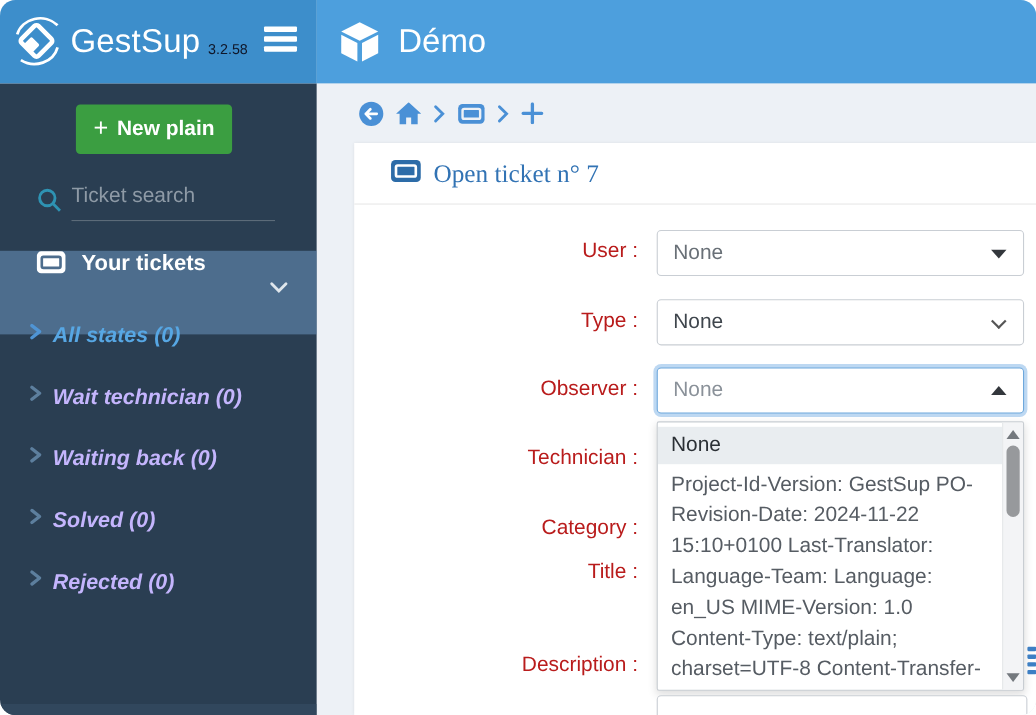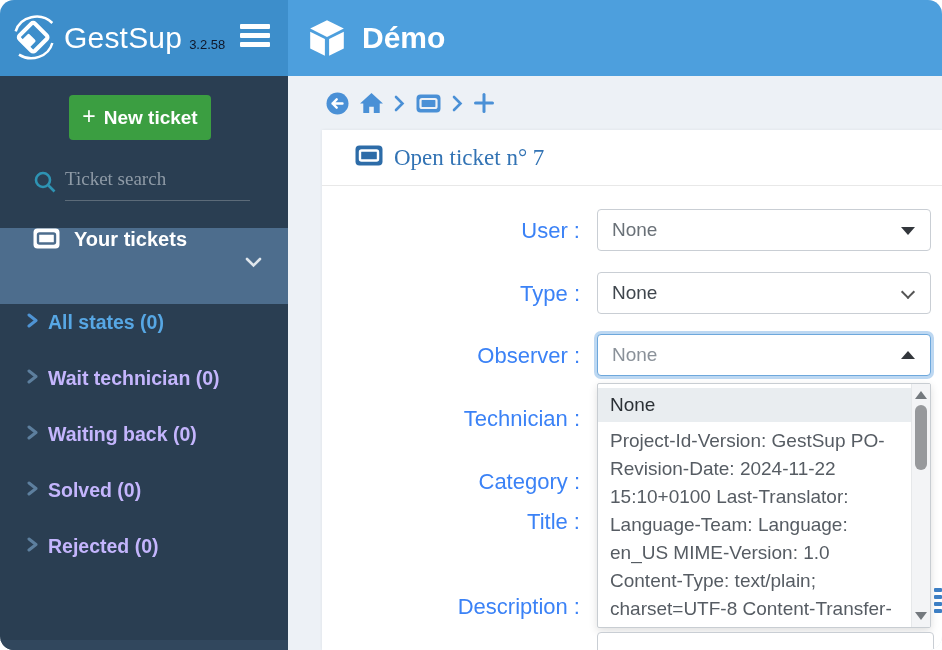--- a/index.html
+++ b/index.html
@@ -12,63 +12,63 @@
     background:var(--header-blue,#3d8ecb); display:flex; align-items:center; }
   .logo-wrap { margin-left:8px; width:52px; height:56px; display:flex; align-items:center; justify-content:center; }
   .brand-name { color:#fff; font-size:30px; font-weight:400; margin-left:4px; letter-spacing:.2px; }
   .brand-version { color:#0f172a; font-size:13px; margin-left:7px; position:relative; top:6px; }
   .hamburger { position:absolute; right:16px; top:24px; width:34px; height:28px; cursor:pointer; }
   .hamburger span { display:block; width:30px; height:5px; background:#fff; border-radius:1px; margin:0 auto 4px auto; }
 
   .main-header { position:absolute; left:288px; top:0; width:654px; height:76px;
     background:var(--header-blue-light,#4d9fdd); display:flex; align-items:center; }
   .cube-wrap { margin-left:18px; width:42px; height:42px; }
-  .instance-name { color:#fff; font-size:30px; font-weight:700; margin-left:14px; }
+  .instance-name { color:#fff; font-size:30px; font-weight:400; margin-left:14px; }
 
   
   .sidebar { position:absolute; left:0; top:76px; width:288px; height:574px;
     background:var(--sidebar-navy,#2a3e52); }
   .new-ticket-btn { position:absolute; left:69px; top:19px; width:142px; height:45px;
     background:var(--green,#3b9e41); color:#fff; border:none; border-radius:4px;
     font-family:inherit; font-size:19px; font-weight:600; cursor:pointer;
     display:flex; align-items:center; justify-content:center; gap:8px; }
   .new-ticket-btn .plus-glyph { font-size:23px; font-weight:400; position:relative; top:-1px; }
   .search-row { position:absolute; left:33px; top:92px; width:220px; }
   .search-row .search-icon { position:absolute; left:0; top:2px; }
   .ticket-search-input { border:none; outline:none; background:transparent; width:185px;
-    margin-left:32px; font-family:Liberation Serif, serif; font-size:19px; color:#dfe6ec;
+    margin-left:32px; font-family:Liberation Sans, sans-serif; font-size:19px; color:#dfe6ec;
     border-bottom:1px solid #5c6b79; padding-bottom:10px; }
   .ticket-search-input::placeholder { color:#8e9aa6; }
 
   .tickets-section { position:absolute; left:0; top:152px; width:288px; height:76px;
     background:var(--row-selected,#4d6d8d); display:flex; align-items:flex-start; cursor:pointer; }
   .tickets-section .ticket-ic { margin-left:33px; }
   .tickets-section .section-label { color:#fff; font-size:20px; font-weight:600; margin-left:14px; }
   .tickets-section .chev-down { position:absolute; right:26px; top:26px; }
 
   .nav-list { position:absolute; left:0; top:218px; width:288px; }
-  .nav-item { height:56px; display:flex; align-items:center; cursor:pointer; }
+  .nav-item { height:56px; display:flex; align-items:flex-start; cursor:pointer;font-style:italic; }
   .nav-item .chev { margin-left:27px; flex:0 0 auto; }
   .nav-item .nav-label { margin-left:9px; font-size:19.5px; font-weight:600; color:#c4b5fd; }
   .nav-item.active .nav-label { color:var(--active-item,#57a7e4); }
   .sidebar-footer { position:absolute; left:0; top:564px; width:288px; height:10px; background:#31475d; }
 
   
   .main { position:absolute; left:288px; top:76px; width:654px; height:574px; background:var(--main-bg,#edf1f6); }
   .breadcrumb { position:absolute; left:38px; top:0; height:54px; display:flex; align-items:center; gap:11px; color:var(--icon-blue,#4a90d6); }
   .crumb { display:flex; align-items:center; cursor:pointer; }
   .crumb-sep { cursor:default; }
 
   .card { position:absolute; left:34px; top:54px; width:620px; height:520px; background:#fff; overflow:hidden;
     box-shadow:0 0 3px rgba(0,0,0,.07); }
   .card-header { height:56px; border-bottom:1px solid #e8e8e8; display:flex; align-items:center;font-family:Liberation Serif, serif; }
   .card-header .ticket-ic { margin-left:33px; color:#2d6ca8; }
   .page-title { color:var(--title-blue,#3273b4); font-size:23px; font-weight:400; margin-left:11px; }
 
-  .flabel { position:absolute; left:0; width:258px; text-align:right; font-size:22px; color:#3b82f6; }
+  .flabel { position:absolute; left:0; width:258px; text-align:right; font-size:19px; color:#b91c1c; }
   .ffield { position:absolute; left:275px; width:334px; height:42px; background:#fff;
     border:1px solid #c9ced4; border-radius:4px; font-size:19px; line-height:40px;
     padding-left:14px; cursor:pointer; }
   .ffield .caret-down { position:absolute; right:15px; top:17px; width:0; height:0;
     border-left:7px solid transparent; border-right:7px solid transparent; border-top:8px solid #33373c; }
   .ffield .caret-up { position:absolute; right:15px; top:16px; width:0; height:0;
     border-left:7px solid transparent; border-right:7px solid transparent; border-bottom:8px solid #33373c; }
   .ffield .select-chevron { position:absolute; right:17px; top:14px; width:10px; height:10px;
     border-right:2px solid #555; border-bottom:2px solid #555; transform:rotate(45deg); }
   .value-muted { color:#697077; }
@@ -127,21 +127,21 @@
         <polygon points="36,14 22,21 22,37 36,30"></polygon>
       </svg>
     </div>
     <span class="instance-name">Démo</span>
   </div>
 
   <div class="sidebar">
 
     <button class="new-ticket-btn">
       <span class="plus-glyph">+</span>
-      <span>New ticket</span>
+      <span>New plain</span>
     </button>
 
     <div class="search-row">
       <span class="search-icon">
         <svg width="24" height="24" viewBox="0 0 24 24" fill="none" stroke="#2e93b3" stroke-width="2.6">
           <circle cx="10" cy="10" r="7"></circle>
             <line x1="15.5" y1="15.5" x2="21.5" y2="21.5"></line>
         </svg>
       </span>
       <input class="ticket-search-input" placeholder="Ticket search" style="">

